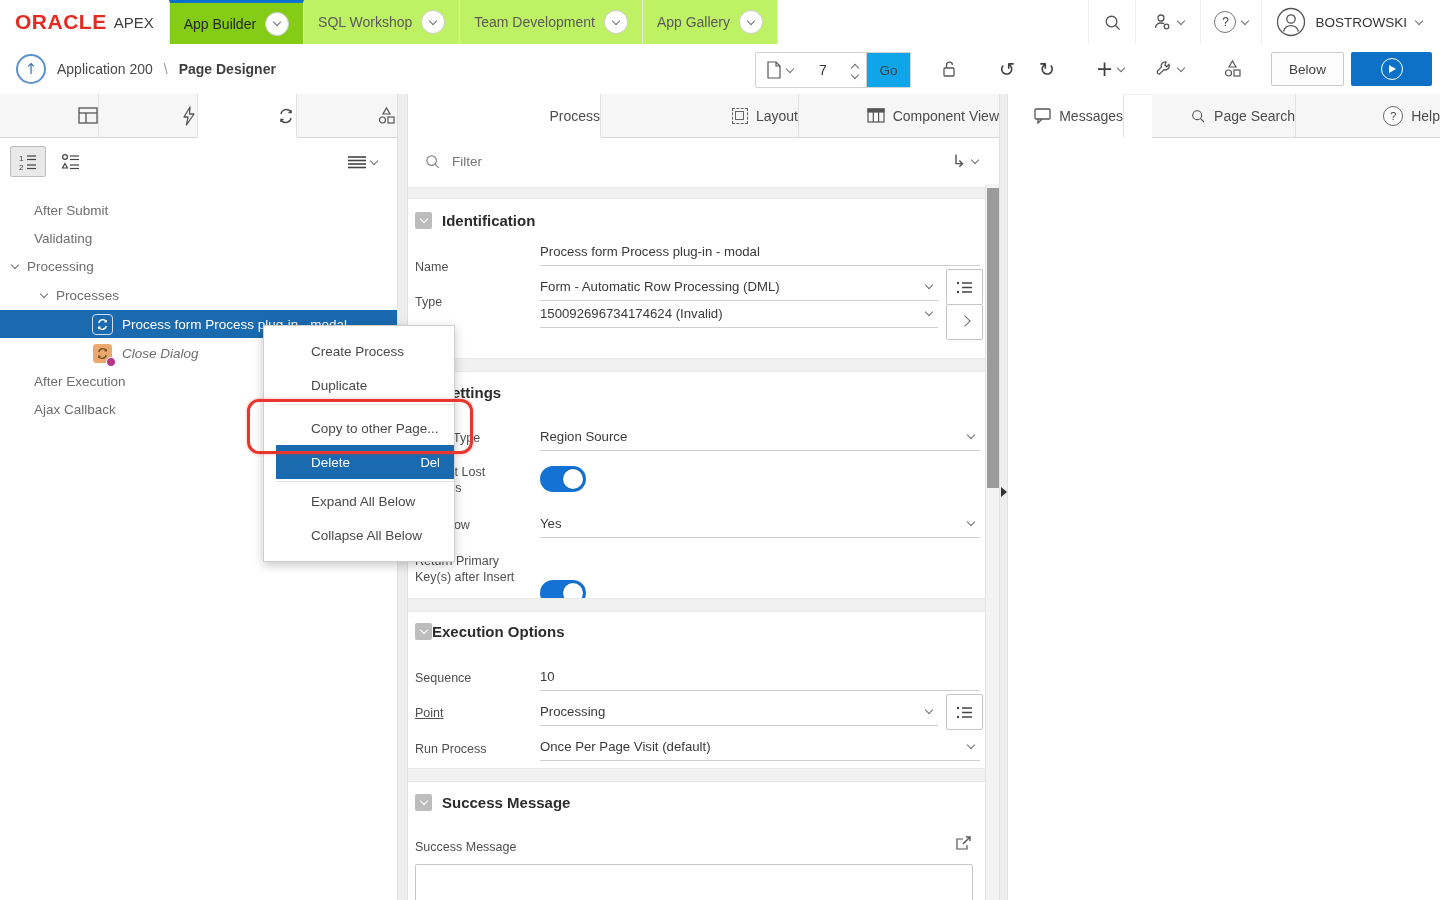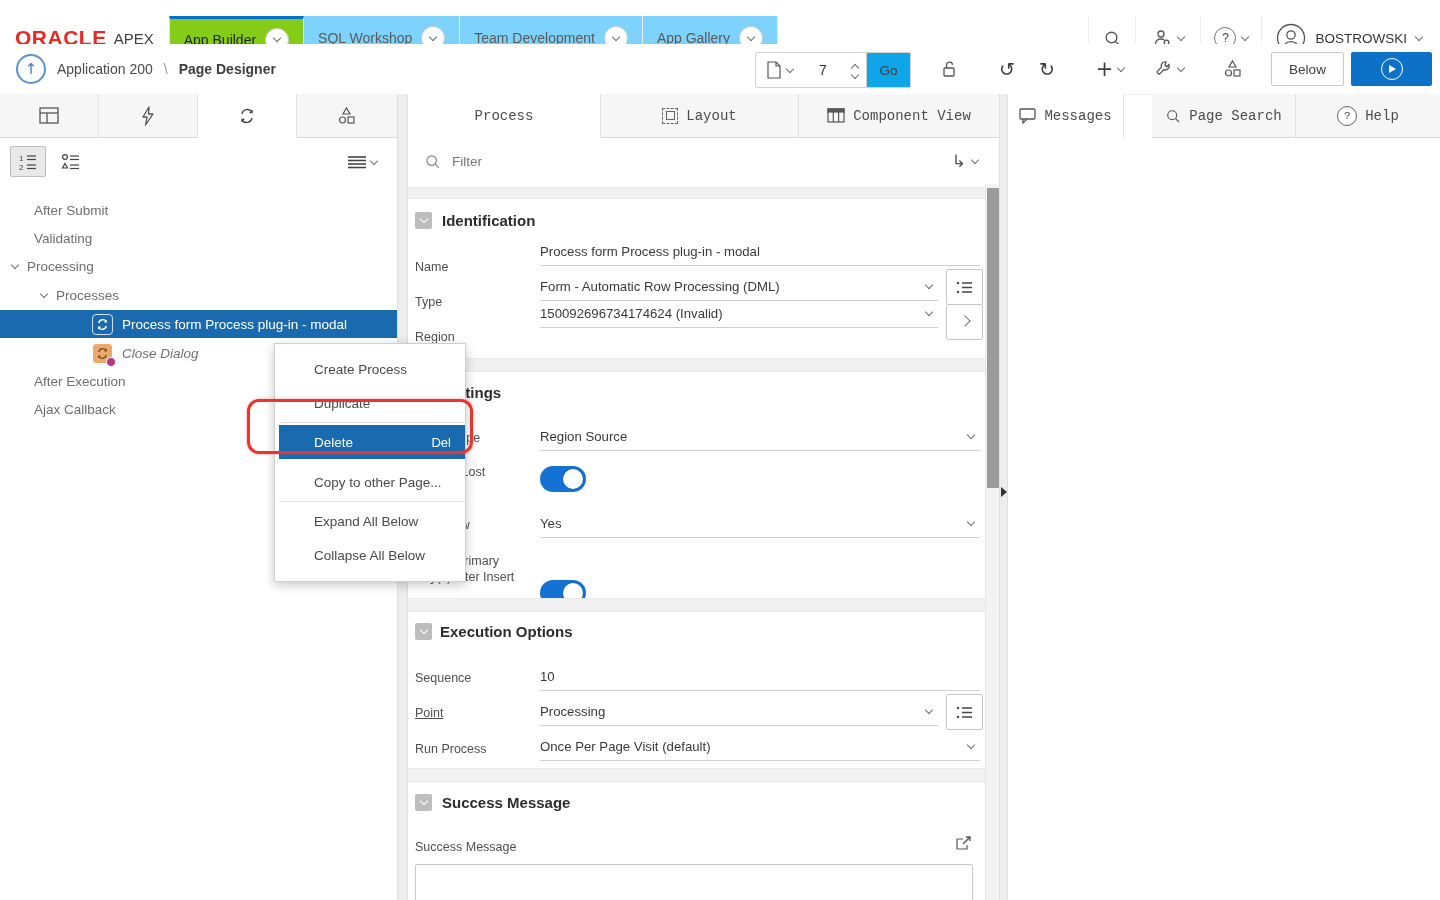--- a/index.html
+++ b/index.html
@@ -7,54 +7,54 @@
        font-family:"Liberation Sans",sans-serif;color:#3c3c3c;}
   .abs{position:absolute;}
   .flex{display:flex;align-items:center;}
   
   .cv{display:inline-block;width:7px;height:7px;border-right:1.6px solid #6f6f6f;border-bottom:1.6px solid #6f6f6f;transform:rotate(45deg);margin-top:-3px;}
   .cv.sm{width:5px;height:5px;}
   .cv.up{transform:rotate(-135deg);margin-top:3px;}
   .cv.right{transform:rotate(-45deg);}
   .cv.white{border-color:#fff;}
   
-  .hdr{left:0;top:16px;width:1440px;height:44px;border-bottom:1px solid #e3e3e3;background:#fff;text-align:center;}
-  .navtab{height:44px;box-sizing:border-box;padding:0 14px;display:flex;align-items:center;gap:9px;font-size:14px;color:#5a5a5a;background:#7dd3fc;border-right:1px solid #e8e8e8;}
+  .hdr{left:0;top:0;width:1440px;height:44px;border-bottom:1px solid #e3e3e3;background:#fff;text-align:center;}
+  .navtab{height:44px;box-sizing:border-box;padding:0 14px;display:flex;align-items:center;gap:9px;font-size:14px;color:#5a5a5a;background:#bef264;border-right:1px solid #e8e8e8;}
   .navtab.first{border-left:1px solid #e8e8e8;}
   .navtab.active{background:#84cc16;border-top:3px solid #0572ce;color:#262626;height:45px;}
   .circ{width:22px;height:22px;border:1px solid #ccc;border-radius:50%;display:flex;align-items:center;justify-content:center;background:#fff;}
   .hbtn{height:44px;display:flex;align-items:center;justify-content:center;gap:6px;border-left:1px solid #efefef;color:#444;}
   
   .tbar{left:0;top:44px;width:1440px;height:50px;background:#fff;border-bottom:1px solid #ededed;}
   .crumb-circle{width:26px;height:26px;border:2px solid #5a93cf;border-radius:50%;color:#3b79bb;display:flex;align-items:center;justify-content:center;font-size:15px;}
   .btn{box-sizing:border-box;border:1px solid #c9c9c9;border-radius:2px;background:#fdfdfd;color:#3f3f3f;display:flex;align-items:center;justify-content:center;font-size:13.5px;}
   .iconbtn{display:flex;align-items:center;justify-content:center;gap:5px;color:#3f3f3f;}
   .glyph{font-size:19px;color:#3f3f3f;font-family:"DejaVu Sans",sans-serif;}
   
-  .ptab{box-sizing:border-box;height:44px;background:#f6f6f6;border-bottom:1px solid #d9d9d9;border-right:1px solid #e2e2e2;display:flex;align-items:center;justify-content:center;gap:8px;font-size:14px;color:#4c4c4c;font-family:Liberation Mono, monospace;}
+  .ptab{box-sizing:border-box;height:44px;background:#f6f6f6;border-bottom:1px solid #d9d9d9;border-right:1px solid #e2e2e2;display:flex;align-items:center;justify-content:flex-end;gap:8px;font-size:14px;color:#4c4c4c;}
   .ptab.active{background:#fff;border-bottom:1px solid #fff;}
   
   .titem{position:absolute;height:28px;display:flex;align-items:center;font-size:13.5px;color:#6e6e6e;gap:9px;}
   .trow-sel{position:absolute;left:0;width:397px;height:28px;background:#1a6ab0;color:#fff;display:flex;align-items:center;font-size:13.5px;}
   .proc-icon{width:21px;height:21px;border-radius:4px;display:flex;align-items:center;justify-content:center;box-sizing:border-box;position:relative;flex:none;}
   .proc-icon.sel{border:1.5px solid #cfe0f2;color:#fff;}
   .proc-icon.warn{background:#eca96f;border:1.5px solid #fff;color:#7c5120;}
   .proc-icon.warn::after{content:"";position:absolute;right:-4px;bottom:-4px;width:8px;height:8px;border-radius:50%;background:#b53389;border:1.5px solid #fff;}
   
   .sep-bar{background:#f1f1f1;border-top:1px solid #e9e9e9;border-bottom:1px solid #e9e9e9;box-sizing:border-box;}
   .sec-chev{width:17px;height:17px;background:#bdbdbd;border-radius:2px;display:flex;align-items:center;justify-content:center;}
   .sec-title{font-size:15px;font-weight:bold;color:#2d2d2d;}
   .flabel{font-size:12.5px;color:#4f4f4f;line-height:16px;width:112px;}
   .field{box-sizing:border-box;height:28px;border-bottom:1px solid #cfcfcf;display:flex;align-items:center;font-size:13.2px;color:#3a3a3a;}
   .field .cv{position:absolute;right:6px;}
   .sidebtn{width:37px;height:36px;box-sizing:border-box;border:1px solid #c6c6c6;border-radius:2px;background:#fff;display:flex;align-items:center;justify-content:center;}
   .toggle{width:46px;height:26px;border-radius:14px;background:#1372d3;position:relative;}
   .toggle::after{content:"";position:absolute;right:3px;top:3px;width:20px;height:20px;border-radius:50%;background:#fff;box-shadow:0 0 2px rgba(0,0,0,.3);}
   
-  .menu{left:263px;top:343px;width:192px;box-sizing:border-box;background:#fff;border:1px solid #cfcfcf;box-shadow:0 3px 10px rgba(0,0,0,.22);padding:8px 0 9px 4px;z-index:40;margin-left:11px;}
+  .menu{left:263px;top:325px;width:192px;box-sizing:border-box;background:#fff;border:1px solid #cfcfcf;box-shadow:0 3px 10px rgba(0,0,0,.22);padding:8px 0 9px 12px;z-index:40;}
   .mi{height:34px;display:flex;align-items:center;padding:0 14px 0 35px;font-size:13.5px;color:#4a4a4a;cursor:default;}
   .mi .sc{margin-left:auto;font-size:13px;}
   .mi.hl{background:#1a6ab0;color:#fff;}
   .msep{height:1px;background:#e3e3e3;margin:2px 0;}
   .annot{left:247px;top:399px;width:220px;height:49px;border:3px solid #e8352e;border-radius:12px;z-index:50;pointer-events:none;box-shadow:0 0 3px rgba(232,53,46,.45);}
   svg{display:block;}
   input,textarea{font-family:"Liberation Sans",sans-serif;outline:none;}
 </style>
 </head>
 <body>
@@ -413,21 +413,21 @@
   <div class="abs flabel" style="left:7px;top:333px;">Lock Row</div>
   <div class="abs field" style="left:132px;top:326px;width:440px;">
     <span>Yes</span>
     <span class="cv sm"></span>
   </div>
   <div class="abs flabel" style="left:7px;top:369px;">Return Primary Key(s) after Insert</div>
   <div class="abs toggle" style="left:132px;top:370px;"></div>
 
   <div class="abs sep-bar" style="left:0;top:414px;width:577px;height:14px;"></div>
 
-  <div class="abs flex" style="left:7px;top:439px;gap:8px;">
+  <div class="abs flex" style="left:7px;top:439px;gap:0;">
     <span class="sec-chev">
         <span class="cv sm white"></span>
       </span>
     <span class="sec-title">Execution Options</span>
   </div>
   <div class="abs flabel" style="left:7px;top:486px;">Sequence</div>
   <div class="abs field" style="left:132px;top:479px;width:440px;">
     <span>10</span>
   </div>
   <div class="abs flabel" style="left:7px;top:521px;text-decoration:underline;">Point</div>
@@ -506,27 +506,27 @@
 <div class="abs" style="left:1008px;top:138px;width:432px;height:762px;background:#fff;"></div>
 
 <div class="abs menu">
   <div class="mi">
       <span>Create Process</span>
     </div>
   <div class="mi">
       <span>Duplicate</span>
     </div>
   <div class="msep"></div>
+  <div class="mi" style="margin-top:6px;">
+      <span>Copy to other Page...</span>
+    </div>
   <div class="mi hl">
     <span>Delete</span>
     <span class="sc">Del</span>
   </div>
-  <div class="mi" style="margin-top:6px;">
-      <span>Copy to other Page...</span>
-    </div>
   <div class="msep"></div>
   <div class="mi">
       <span>Expand All Below</span>
     </div>
   <div class="mi">
       <span>Collapse All Below</span>
     </div>
 </div>
 
 <div class="abs annot"></div>

